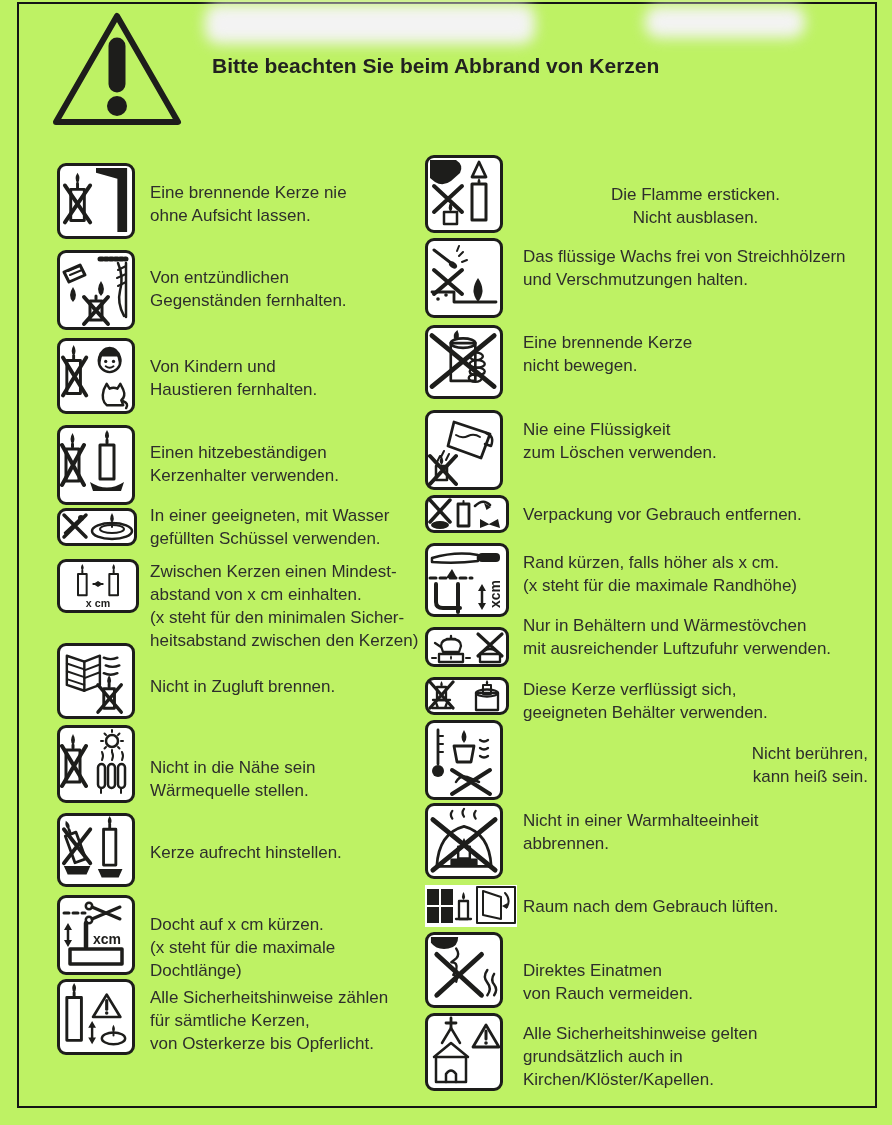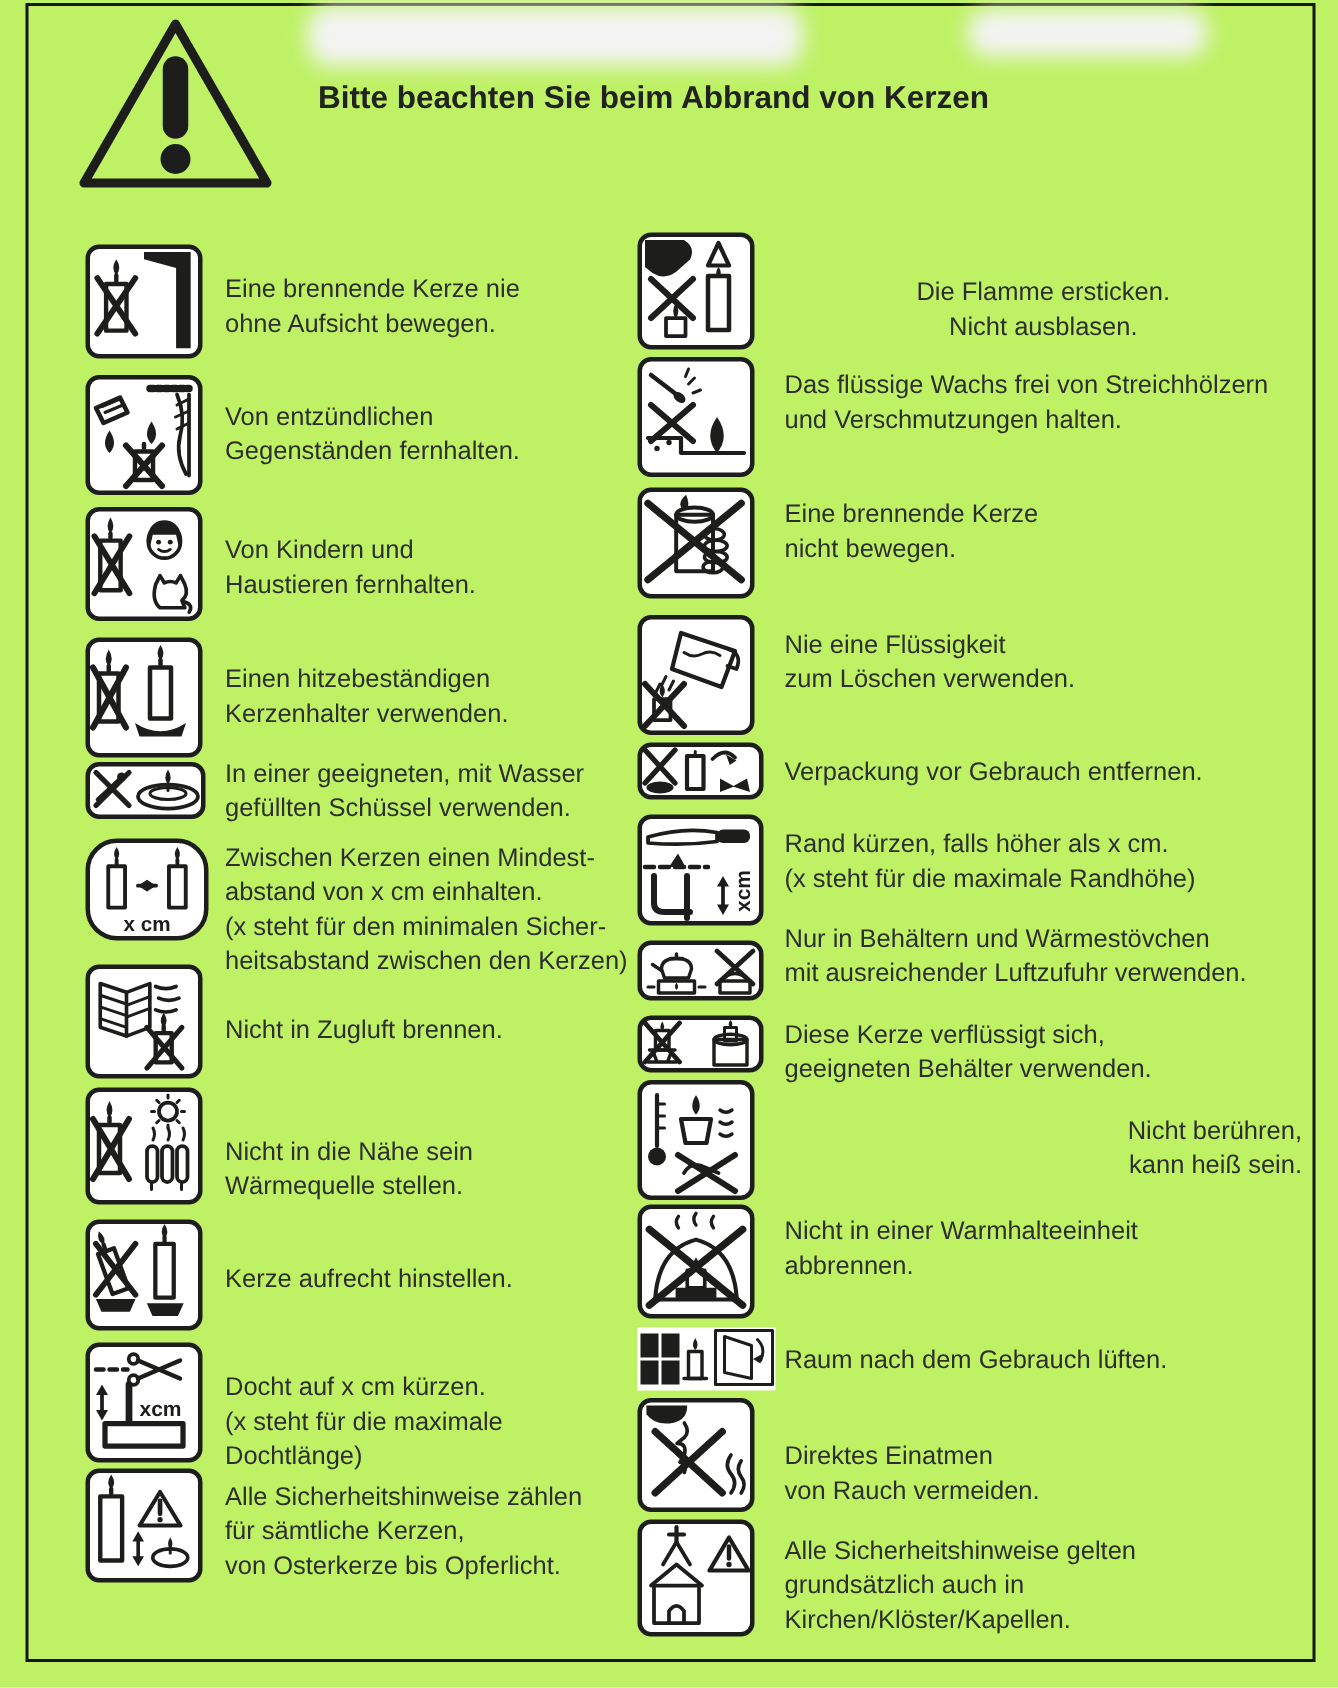--- a/index.html
+++ b/index.html
@@ -41,21 +41,21 @@
         <path d="M10 24 h14 v32 h-14 z"></path>
           <path d="M17 22 v-4"></path>
         <path class="f" d="M17 7 q-4 6 0 11 q4 -5 0 -11"></path>
         <path d="M4 20 L30 58 M30 20 L4 58" stroke-width="4"></path>
         <path class="f" d="M36 2 h32 v66 h-10 V13 L36 7 z"></path>
         <circle cx="48" cy="22" r="5" stroke="#fff" stroke-width="2.5"></circle>
         <path d="M48 28 l-3 11 l7 9 M45 39 l-7 8 M48 30 l8 6 l-2 8" stroke="#fff" stroke-width="2.5"></path>
       </svg>
     </span>
     <div class="txt" style="left:93px;top:18px;">Eine brennende Kerze nie
-ohne Aufsicht bewegen.</div>
+ohne Aufsicht lassen.</div>
   </div>
 
   <div class="item" style="left:57px;top:250px;">
     <span class="icon" style="width:78px;height:80px;">
       <svg viewBox="0 0 72 72">
         <path d="M4 18 l16 -7 l5 10 l-16 7 z"></path>
           <path d="M8 17 l12 -5 M10 21 l12 -5" stroke-width="2"></path>
         <path d="M40 5 h26" stroke-width="5" stroke-dasharray="2.5 2.5"></path>
         <path d="M58 9 q6 14 2 28 q-3 12 4 25 M66 9 v54" stroke-width="2.5"></path>
         <path d="M58 16 l8 -4 M57 24 l9 -4 M58 32 l8 -4" stroke-width="2"></path>
@@ -116,21 +116,21 @@
         <ellipse cx="52" cy="18" rx="12" ry="4" stroke-width="2"></ellipse>
         <path class="f" d="M52 2 q-3.5 6 0 10 q3.5 -4 0 -10"></path>
           <path d="M52 13 v3" stroke-width="2"></path>
       </svg>
     </span>
     <div class="txt" style="left:93px;top:-4px;">In einer geeigneten, mit Wasser
 gefüllten Schüssel verwenden.</div>
   </div>
 
   <div class="item" style="left:57px;top:559px;">
-    <span class="icon" style="width:82px;height:68px;border-radius:21px;">
+    <span class="icon" style="width:82px;height:54px;">
       <svg viewBox="0 0 76 72">
         <path d="M8 18 h13 v32 h-13 z"></path>
           <path d="M14.5 16 v-3"></path>
         <path class="f" d="M14.5 3 q-4 6 0 10 q4 -4 0 -10"></path>
         <path d="M55 18 h13 v32 h-13 z"></path>
           <path d="M61.5 16 v-3"></path>
         <path class="f" d="M61.5 3 q-4 6 0 10 q4 -4 0 -10"></path>
         <path d="M31 33 H45" stroke-width="3"></path>
         <path class="f" d="M31 33 l7 -4.5 v9 z M45 33 l-7 -4.5 v9 z"></path>
         <text x="38" y="68" text-anchor="middle" font-size="16">x cm</text>

